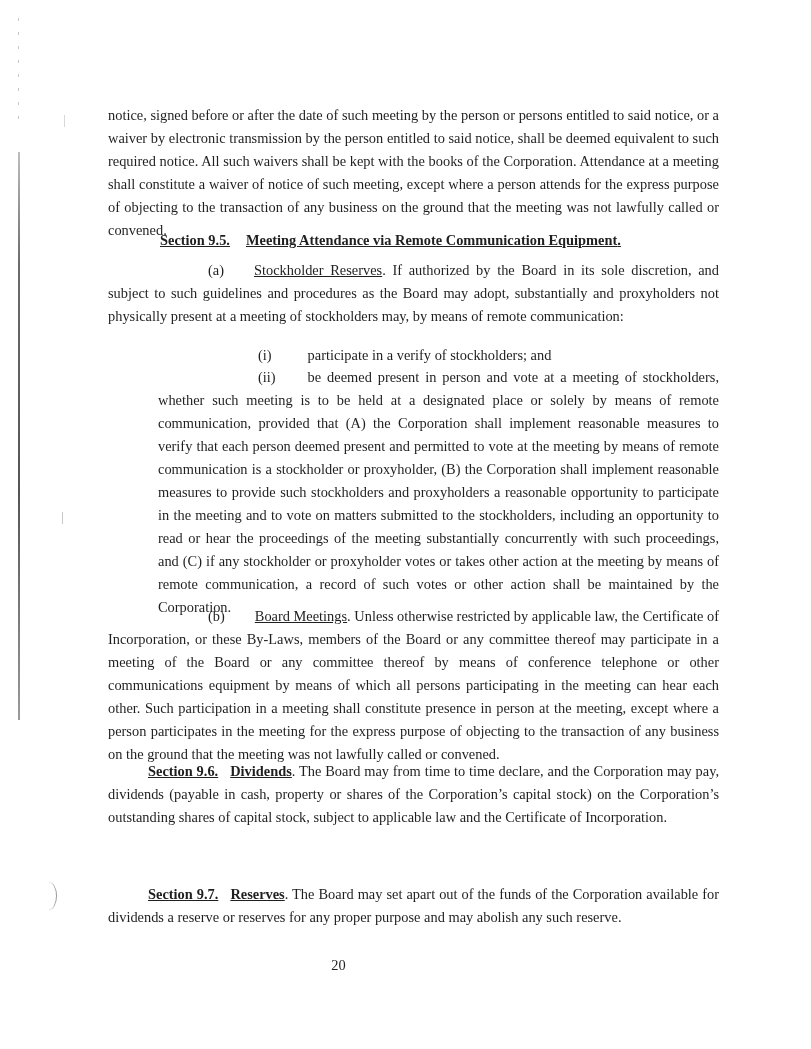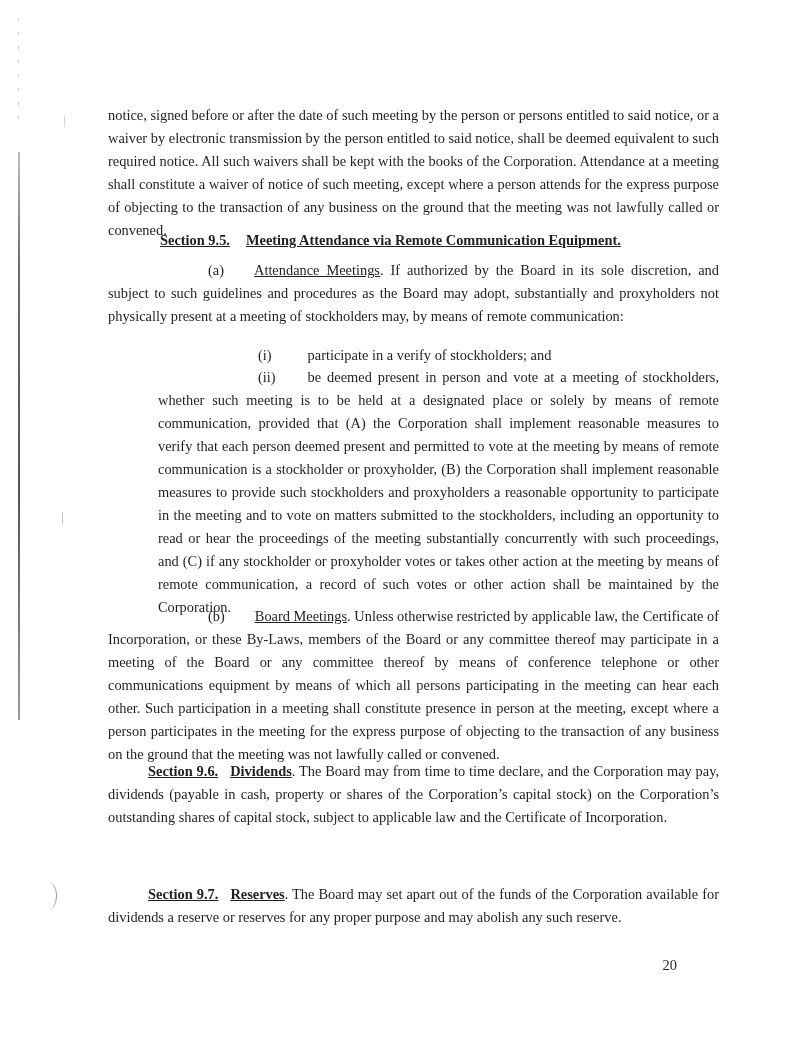--- a/index.html
+++ b/index.html
@@ -27,21 +27,21 @@
     border-right: 1.5px solid #9a9a9a; border-radius: 0 50% 50% 0;
   }
   .page { position: absolute; left: 108px; top: 104px; width: 611px; }
   p { margin: 0; font-size: 14.4px; line-height: 23px; text-align: justify; }
   .block { position: absolute; left: 0; width: 611px; }
   .heading { font-weight: bold; text-decoration: underline; }
   .sub { position: absolute; left: 50px; width: 561px; }
   .ul { text-decoration: underline; }
   .tab { display: inline-block; }
   .page-number {
-    position: absolute; left: 0; width: 677px; top: 957px; text-align: right;
+    position: absolute; left: 0; width: 677px; top: 957px; text-align: center;
     font-size: 14.4px;
   }
 </style>
 </head>
 <body>
 
 <div class="scan-dots"></div>
 <div class="scan-line"></div>
 <div class="margin-tick"></div>
 <div class="margin-tick2"></div>
@@ -54,21 +54,21 @@
   </div>
 
   <div class="block" style="top:125px;">
     <p class="heading" style="text-indent:52px;">
       <span>Section 9.5.</span><span class="tab" style="width:16px;"></span><span>Meeting Attendance via Remote Communication Equipment</span>.
     </p>
   </div>
 
   <div class="block" style="top:155px;">
     <p style="text-indent:100px;">
-      <span>(a)</span><span class="tab" style="width:30px;"></span><span class="ul">Attendance Meetings</span><span>.  If authorized by the Board in its sole discretion, and subject to such guidelines and procedures as the Board may adopt, substantially and proxyholders not physically present at a meeting of stockholders may, by means of remote communication:</span>
+      <span>(a)</span><span class="tab" style="width:30px;"></span><span class="ul">Stockholder Reserves</span><span>.  If authorized by the Board in its sole discretion, and subject to such guidelines and procedures as the Board may adopt, substantially and proxyholders not physically present at a meeting of stockholders may, by means of remote communication:</span>
     </p>
   </div>
 
   <div class="sub" style="top:240px;">
     <p style="text-indent:100px;">
       <span>(i)</span><span class="tab" style="width:36px;"></span><span>participate in a verify of stockholders; and</span>
     </p>
   </div>
 
   <div class="sub" style="top:262px;">

